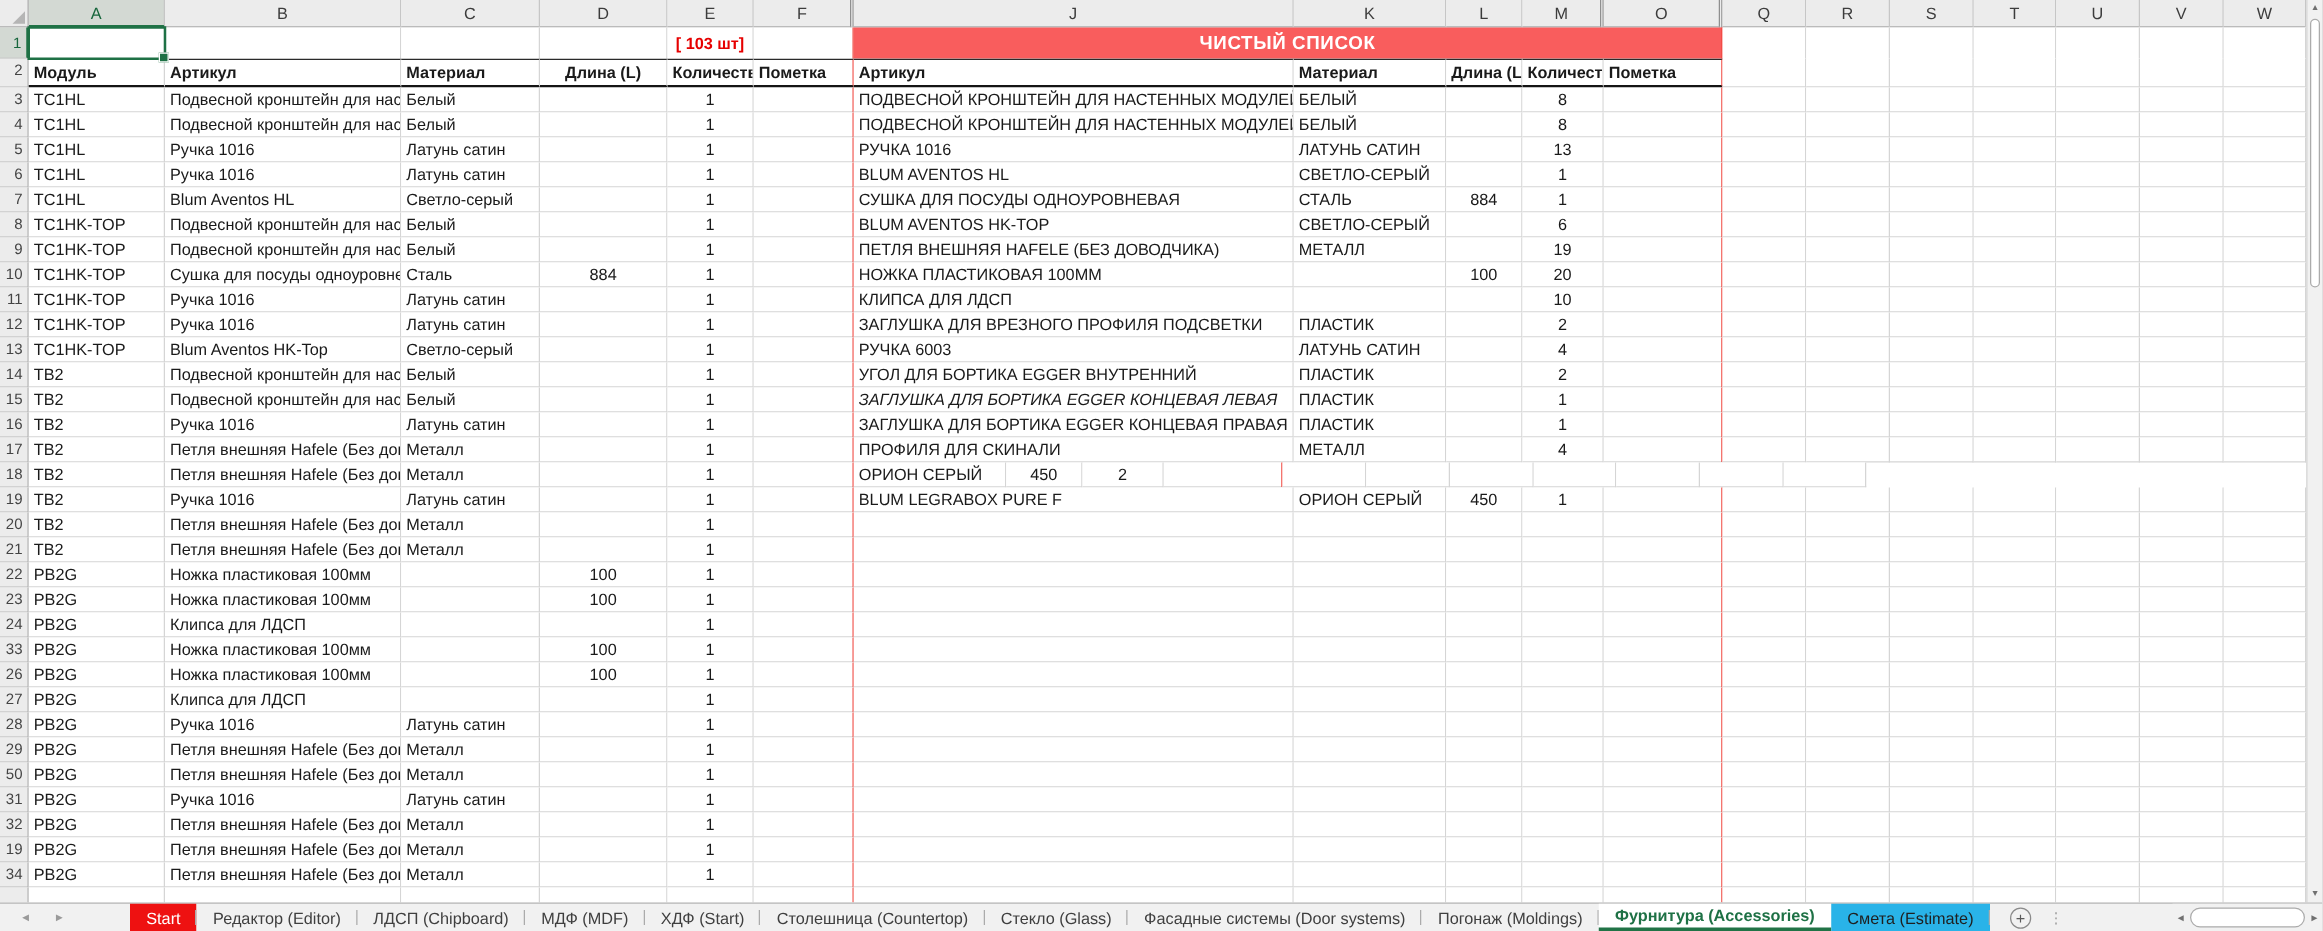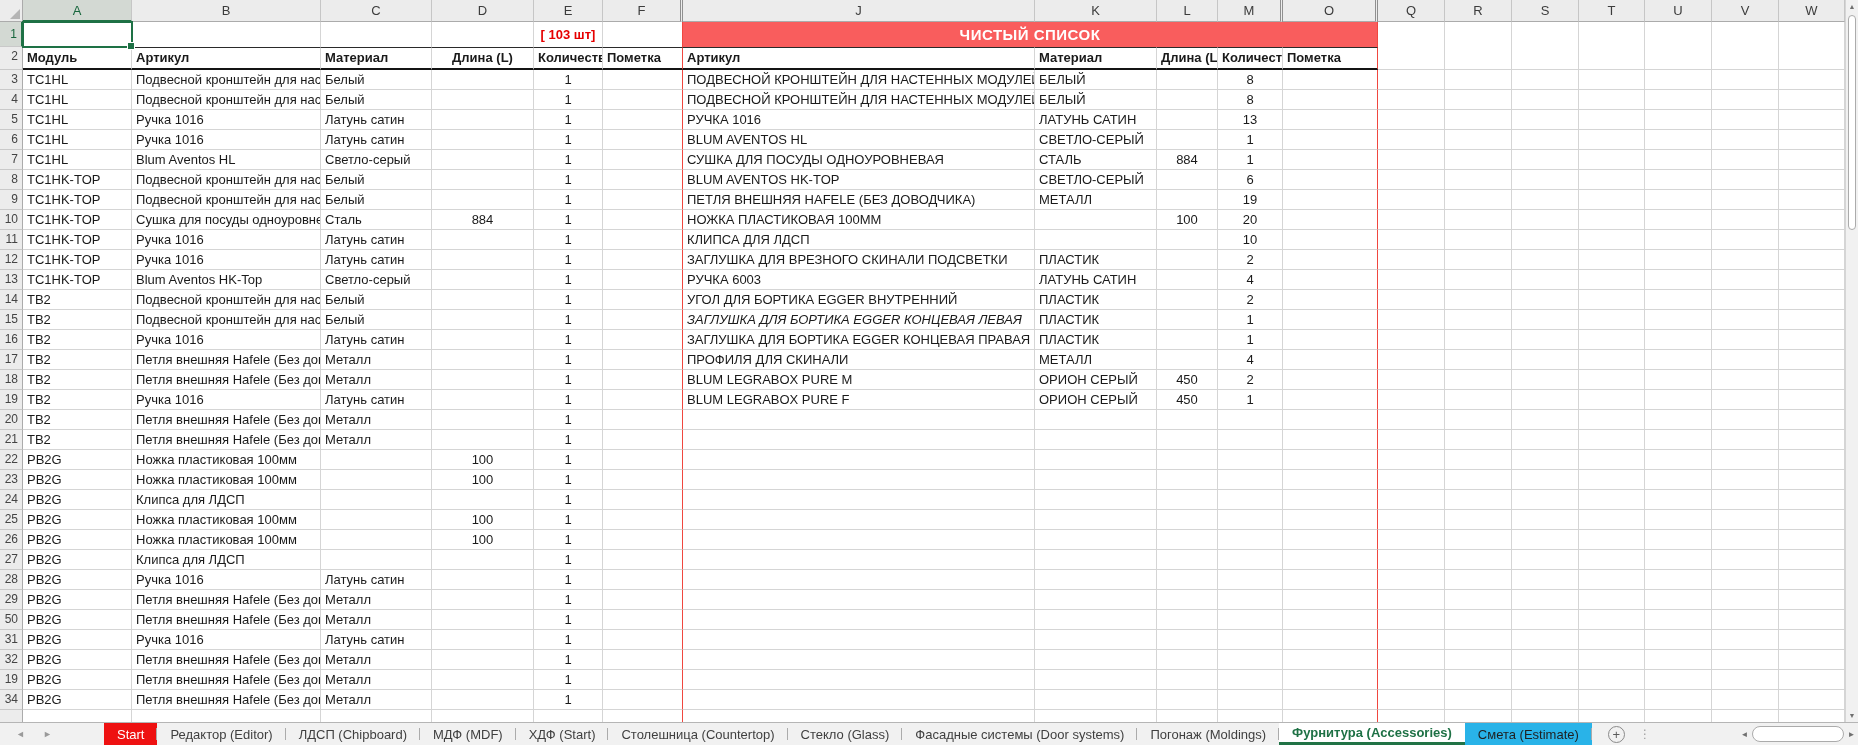--- a/index.html
+++ b/index.html
@@ -302,21 +302,21 @@
           <div class="c " style="width: 66px;"></div>
         </div>
         <div class="row data" style="height: 20px;">
           <div class="rowhdr">12</div>
           <div class="c " style="width: 109px;">TC1HK-TOP</div>
           <div class="c " style="width: 189px;">Ручка 1016</div>
           <div class="c " style="width: 111px;">Латунь сатин</div>
           <div class="c num" style="width: 102px;"></div>
           <div class="c num" style="width: 69px;">1</div>
           <div class="c  rr" style="width: 80px;"></div>
-          <div class="c " style="width: 352px;">ЗАГЛУШКА ДЛЯ ВРЕЗНОГО СКИНАЛИ ПОДСВЕТКИ</div>
+          <div class="c " style="width: 352px;">ЗАГЛУШКА ДЛЯ ВРЕЗНОГО ПРОФИЛЯ ПОДСВЕТКИ</div>
           <div class="c " style="width: 122px;">ПЛАСТИК</div>
           <div class="c num" style="width: 61px;"></div>
           <div class="c num" style="width: 65px;">2</div>
           <div class="c  rr" style="width: 95px;"></div>
           <div class="c " style="width: 67px;"></div>
           <div class="c " style="width: 67px;"></div>
           <div class="c " style="width: 67px;"></div>
           <div class="c " style="width: 66px;"></div>
           <div class="c " style="width: 67px;"></div>
           <div class="c " style="width: 67px;"></div>
@@ -428,21 +428,20 @@
           <div class="c " style="width: 66px;"></div>
         </div>
         <div class="row data" style="height: 20px;">
           <div class="rowhdr">18</div>
           <div class="c " style="width: 109px;">TB2</div>
           <div class="c " style="width: 189px;">Петля внешняя Hafele (Без доводчика)</div>
           <div class="c " style="width: 111px;">Металл</div>
           <div class="c num" style="width: 102px;"></div>
           <div class="c num" style="width: 69px;">1</div>
           <div class="c  rr" style="width: 80px;"></div>
-          <div class="c " style="width: 352px;">BLUM LEGRABOX PURE M</div>
           <div class="c " style="width: 122px;">ОРИОН СЕРЫЙ</div>
           <div class="c num" style="width: 61px;">450</div>
           <div class="c num" style="width: 65px;">2</div>
           <div class="c  rr" style="width: 95px;"></div>
           <div class="c " style="width: 67px;"></div>
           <div class="c " style="width: 67px;"></div>
           <div class="c " style="width: 67px;"></div>
           <div class="c " style="width: 66px;"></div>
           <div class="c " style="width: 67px;"></div>
           <div class="c " style="width: 67px;"></div>
@@ -568,21 +567,21 @@
           <div class="c  rr" style="width: 95px;"></div>
           <div class="c " style="width: 67px;"></div>
           <div class="c " style="width: 67px;"></div>
           <div class="c " style="width: 67px;"></div>
           <div class="c " style="width: 66px;"></div>
           <div class="c " style="width: 67px;"></div>
           <div class="c " style="width: 67px;"></div>
           <div class="c " style="width: 66px;"></div>
         </div>
         <div class="row data" style="height: 20px;">
-          <div class="rowhdr">25</div>
+          <div class="rowhdr">33</div>
           <div class="c " style="width: 109px;">PB2G</div>
           <div class="c " style="width: 189px;">Ножка пластиковая 100мм</div>
           <div class="c " style="width: 111px;"></div>
           <div class="c num" style="width: 102px;">100</div>
           <div class="c num" style="width: 69px;">1</div>
           <div class="c  rr" style="width: 80px;"></div>
           <div class="c " style="width: 352px;"></div>
           <div class="c " style="width: 122px;"></div>
           <div class="c num" style="width: 61px;"></div>
           <div class="c num" style="width: 65px;"></div>

